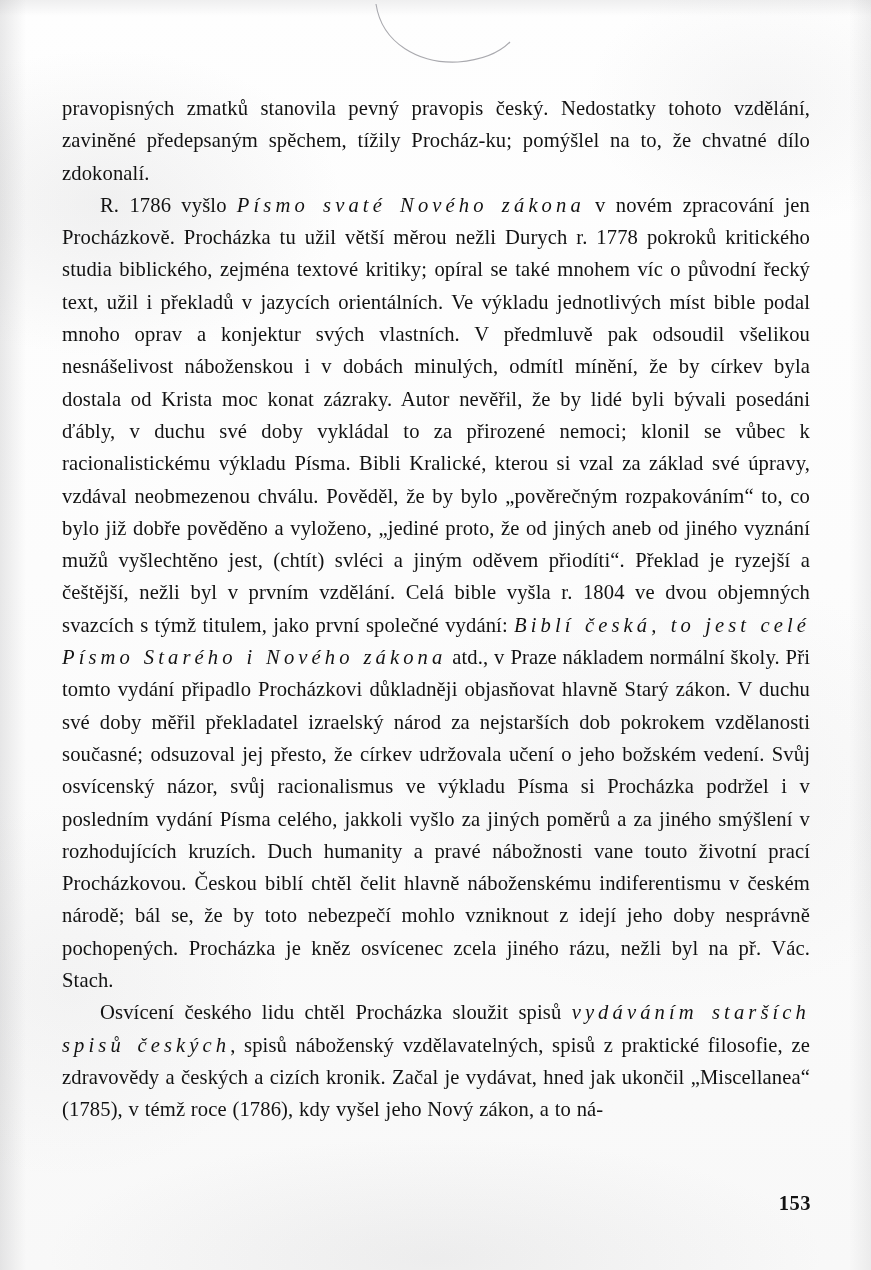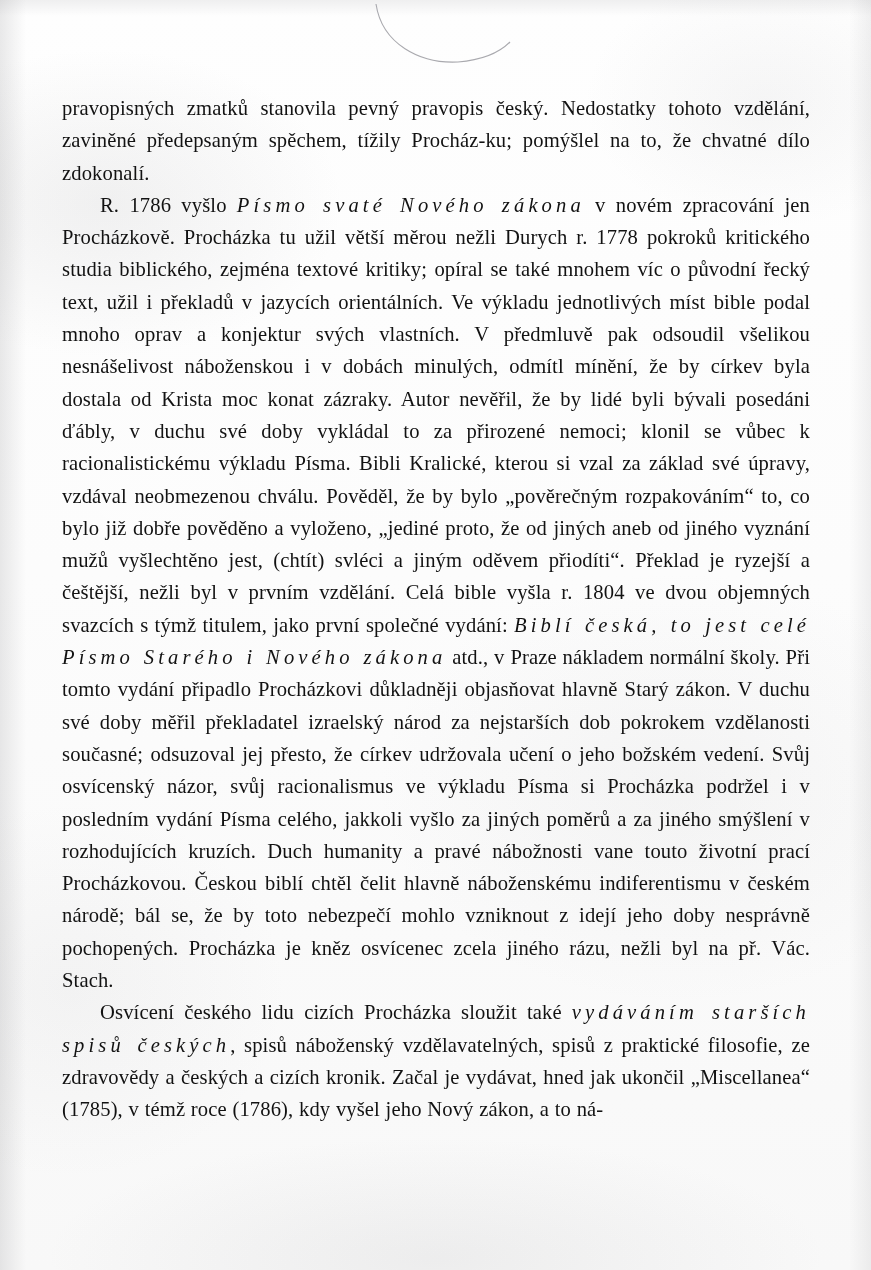--- a/index.html
+++ b/index.html
@@ -118,17 +118,18 @@
 
   <svg class="scan-curve" viewBox="0 0 210 76" xmlns="http://www.w3.org/2000/svg">
     <path d="M42 6 C 48 46, 86 66, 124 64 C 150 62, 166 54, 176 44" fill="none" stroke="#9a9aa0" stroke-width="1.1" opacity="0.85"></path>
   </svg>
 
   <div class="ink-fade"></div>
 
   <div class="text-block">
     <p class="para" id="p1"><span>pravopisných zmatků stanovila pevný pravopis český. Nedostatky tohoto vzdělání, zaviněné předepsaným spěchem, tížily Procház-ku; pomýšlel na to, že chvatné dílo zdokonalí.</span></p>
     <p class="para indent" id="p2"><span>R. 1786 vyšlo </span><span class="sp">Písmo svaté Nového zákona</span><span> v novém zpracování jen Procházkově. Procházka tu užil větší měrou nežli Durych r. 1778 pokroků kritického studia biblického, zejména textové kritiky; opíral se také mnohem víc o původní řecký text, užil i překladů v jazycích orientálních. Ve výkladu jednotlivých míst bible podal mnoho oprav a konjektur svých vlastních. V předmluvě pak odsoudil všelikou nesnášelivost náboženskou i v dobách minulých, odmítl mínění, že by církev byla dostala od Krista moc konat zázraky. Autor nevěřil, že by lidé byli bývali posedáni ďábly, v duchu své doby vykládal to za přirozené nemoci; klonil se vůbec k racionalistickému výkladu Písma. Bibli Kralické, kterou si vzal za základ své úpravy, vzdával neobmezenou chválu. Pověděl, že by bylo „pověrečným rozpakováním“ to, co bylo již dobře pověděno a vyloženo, „jediné proto, že od jiných aneb od jiného vyznání mužů vyšlechtěno jest, (chtít) svléci a jiným oděvem přiodíti“. Překlad je ryzejší a češtější, nežli byl v prvním vzdělání. Celá bible vyšla r. 1804 ve dvou objemných svazcích s týmž titulem, jako první společné vydání: </span><span class="sp">Biblí česká, to jest celé Písmo Starého i Nového zákona</span><span> atd., v Praze nákladem normální školy. Při tomto vydání připadlo Procházkovi důkladněji objasňovat hlavně Starý zákon. V duchu své doby měřil překladatel izraelský národ za nejstarších dob pokrokem vzdělanosti současné; odsuzoval jej přesto, že církev udržovala učení o jeho božském vedení. Svůj osvícenský názor, svůj racionalismus ve výkladu Písma si Procházka podržel i v posledním vydání Písma celého, jakkoli vyšlo za jiných poměrů a za jiného smýšlení v rozhodujících kruzích. Duch humanity a pravé nábožnosti vane touto životní prací Procházkovou. Českou biblí chtěl čelit hlavně náboženskému indiferentismu v českém národě; bál se, že by toto nebezpečí mohlo vzniknout z idejí jeho doby nesprávně pochopených. Procházka je kněz osvícenec zcela jiného rázu, nežli byl na př. Vác. Stach.</span></p>
-    <p class="para indent" id="p3"><span>Osvícení českého lidu cizích Procházka sloužit také </span><span class="sp">vydáváním starších spisů českých</span><span>, spisů náboženský vzdělavatelných, spisů z praktické filosofie, ze zdravovědy a českých a cizích kronik. Začal je vydávat, hned jak ukončil „Miscellanea“ (1785), v témž roce (1786), kdy vyšel jeho Nový zákon, a to ná-</span></p>
+    <p class="para indent" id="p3"><span>Osvícení českého lidu chtěl Procházka sloužit spisů </span><span class="sp">vydáváním starších spisů českých</span><span>, spisů náboženský vzdělavatelných, spisů z praktické filosofie, ze zdravovědy a českých a cizích kronik. Začal je vydávat, hned jak ukončil „Miscellanea“ (1785), v témž roce (1786), kdy vyšel jeho Nový zákon, a to ná-</span></p>
   </div>
 
+  <div class="folio">153</div>
 
 </div>
 
 </body></html>

